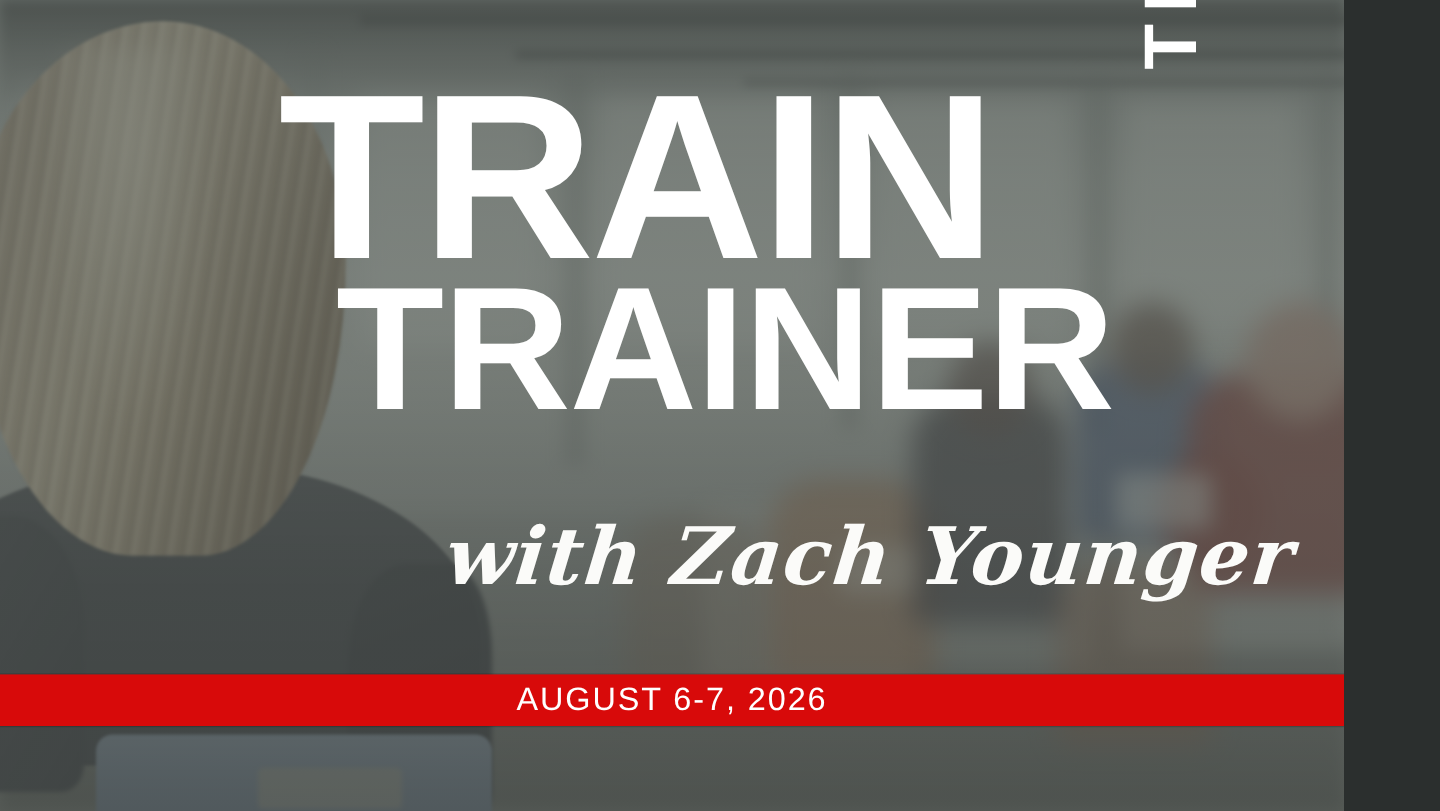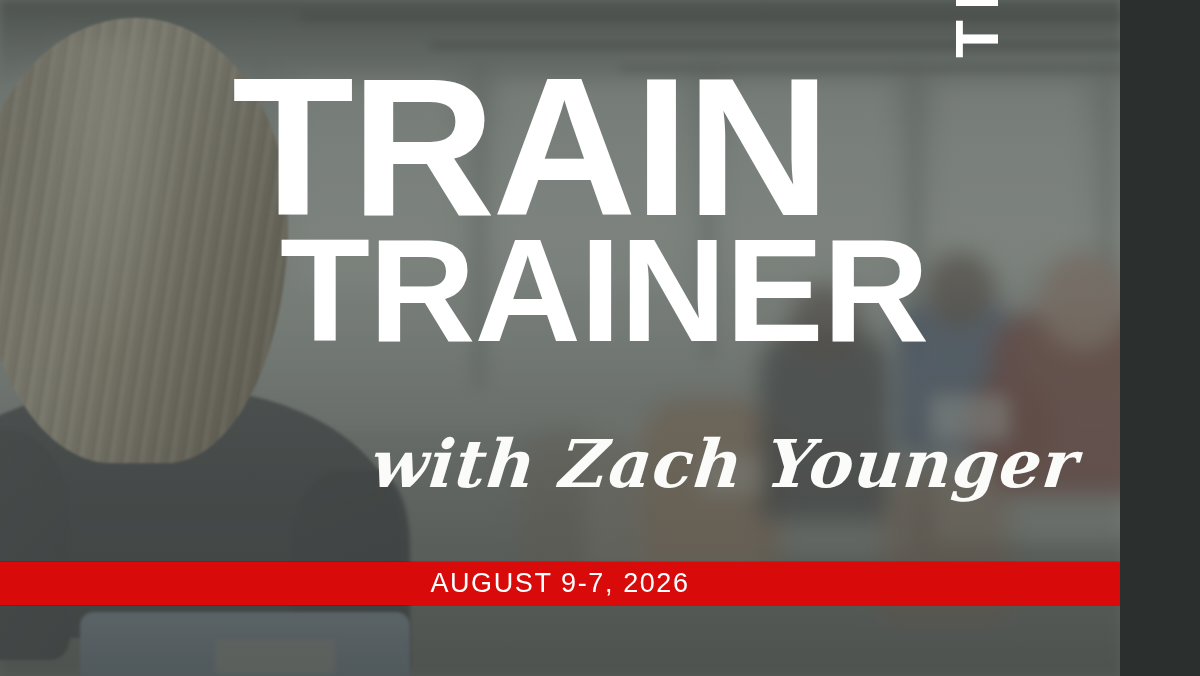--- a/index.html
+++ b/index.html
@@ -421,17 +421,17 @@
         <div class="word-the">THE</div>
       </div>
 
       <div class="word-trainer">TRAINER</div>
 
 
       <div class="word-script">with Zach Younger</div>
     </div>
 
     <div class="date-bar">
-      <span class="date-text">AUGUST 9-7, 2026</span>
+      <span class="date-text">AUGUST 6-7, 2026</span>
     </div>
 
   </div>
 </div>
 
 </body></html>

